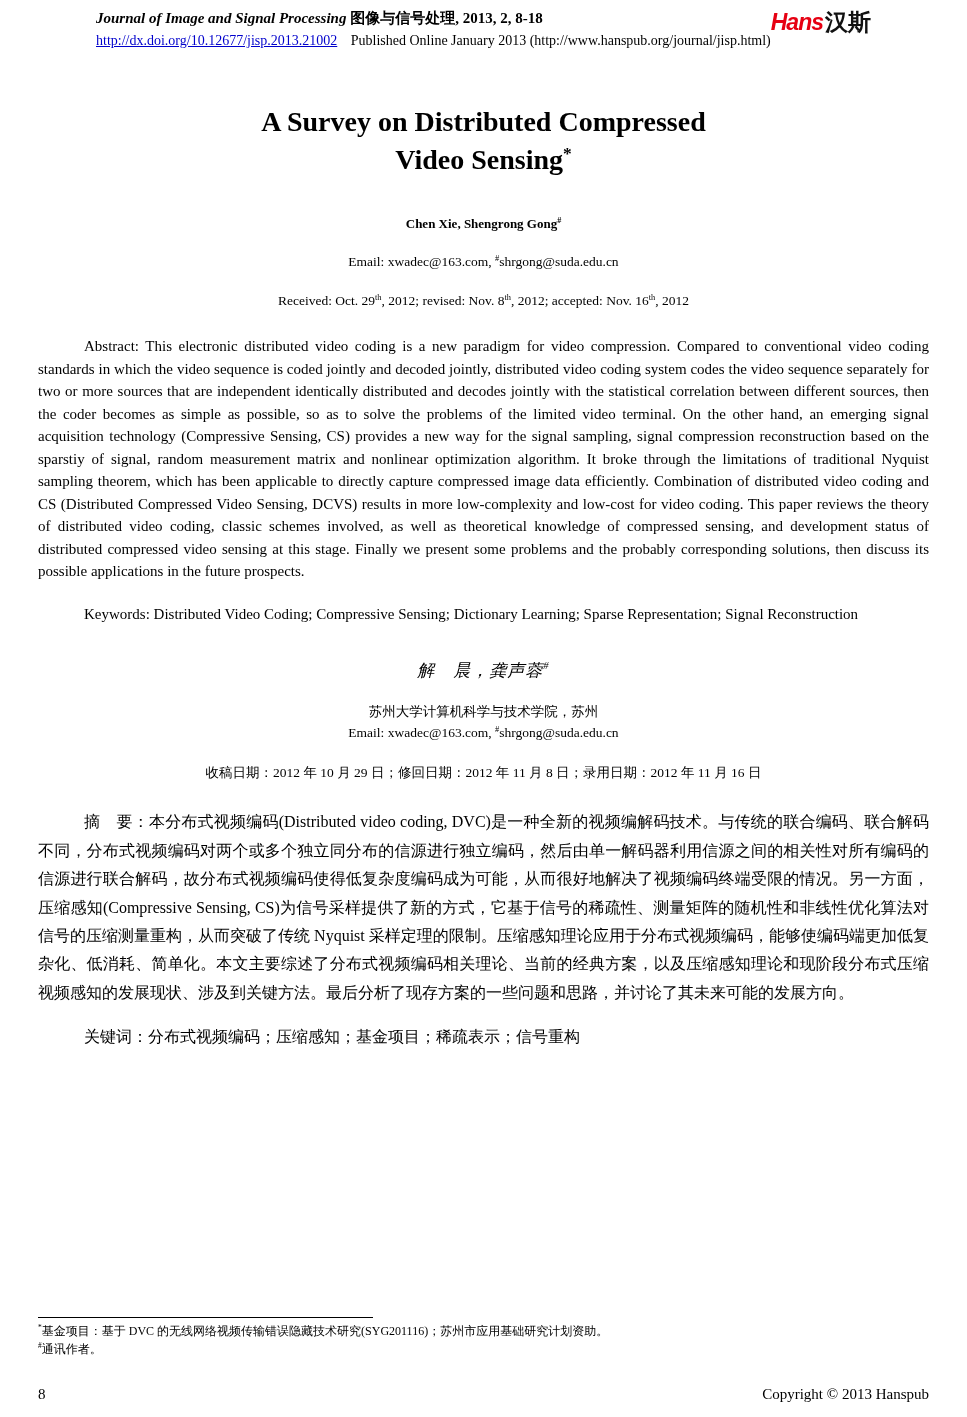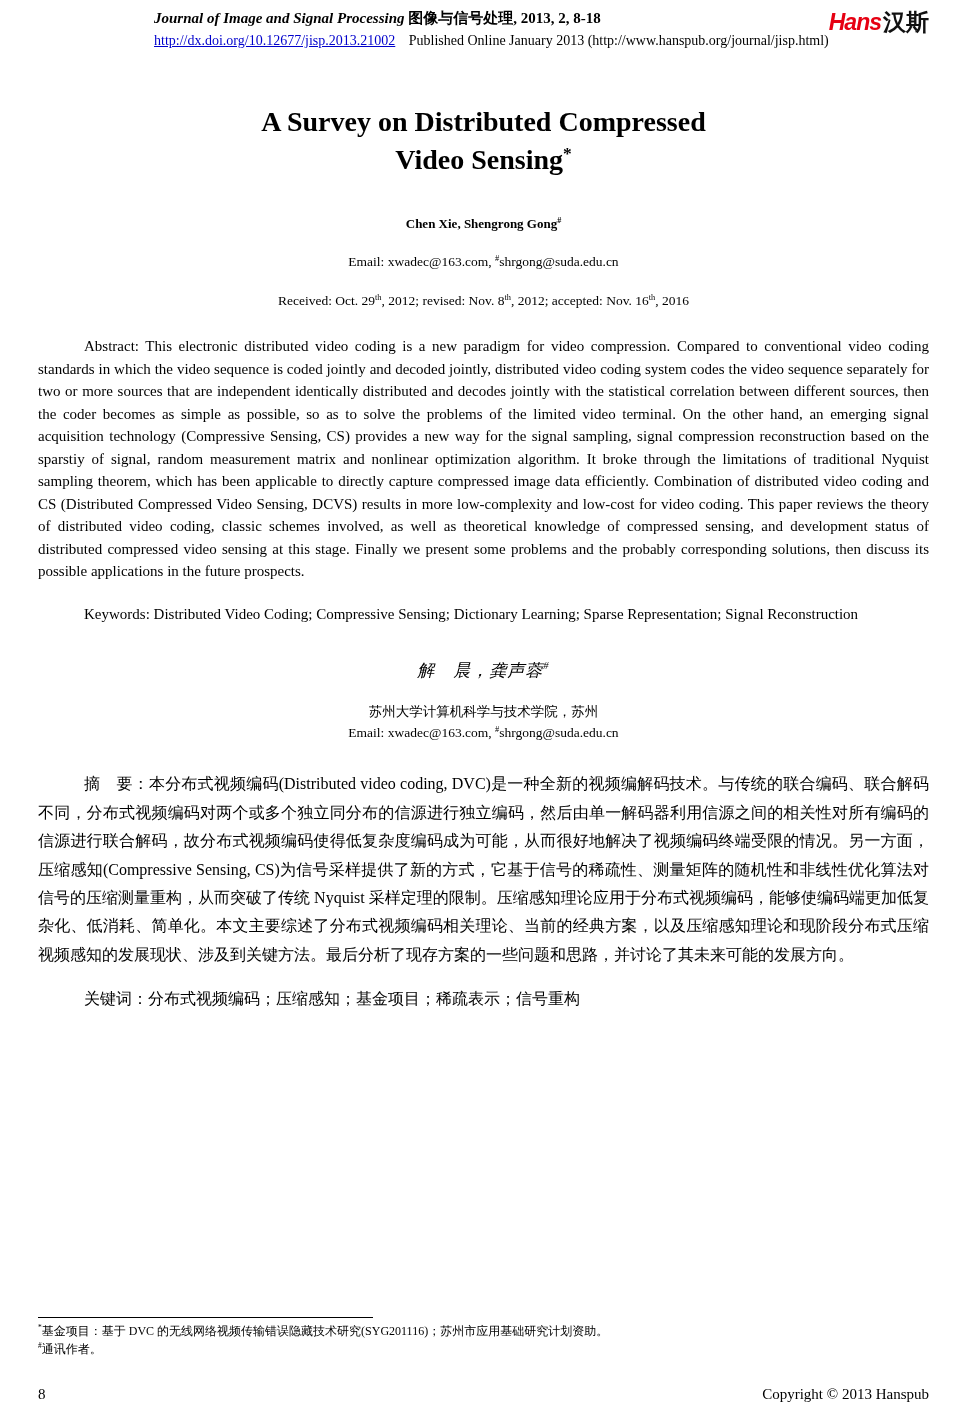--- a/index.html
+++ b/index.html
@@ -7,21 +7,21 @@
     position:relative;
     width:967px;height:1417px;
     box-sizing:border-box;
     padding:8px 38px 0 38px;
     background:#fff;
     color:#000;
     font-family:"Liberation Serif", serif;
     overflow:hidden;
   }
   
-  .header{display:flex;justify-content:flex-end;align-items:flex-start;}
+  .header{display:flex;justify-content:center;align-items:flex-start;}
   .journal-line{font-size:15px;line-height:1.45;}
   .jt-en{font-weight:bold;font-style:italic;}
   .jt-zh{font-weight:bold;}
   .doi-line{font-size:14px;line-height:1.5;}
   .doi-link{color:#0000cc;text-decoration:underline;cursor:pointer;}
   .pub-note{color:#000;margin-left:10px;}
   .logo{font-family:"Liberation Sans", sans-serif;font-size:23px;line-height:1.1;white-space:nowrap;margin-top:2px;}
   .logo-latin{color:#e60012;font-weight:bold;font-style:italic;letter-spacing:-1px;}
   .logo-cjk{color:#111;font-weight:bold;margin-left:2px;}
   
@@ -82,21 +82,21 @@
     <span>Chen Xie, Shengrong Gong</span><sup class="sup">#</sup>
   </div>
 
   <div class="affiliation">
     <div>
       <span>Email: xwadec@163.com, </span><sup class="sup">#</sup><span>shrgong@suda.edu.cn</span>
     </div>
   </div>
 
   <div class="received">
-    <span>Received: Oct. 29</span><sup class="sup">th</sup><span>, 2012; revised: Nov. 8</span><sup class="sup">th</sup><span>, 2012; accepted: Nov. 16</span><sup class="sup">th</sup><span>, 2016</span>
+    <span>Received: Oct. 29</span><sup class="sup">th</sup><span>, 2012; revised: Nov. 8</span><sup class="sup">th</sup><span>, 2012; accepted: Nov. 16</span><sup class="sup">th</sup><span>, 2012</span>
   </div>
 
   <p class="abstract">
     <span class="label-b">Abstract:</span>
     <span>This electronic distributed video coding is a new paradigm for video compression. Compared to conventional video coding standards in which the video sequence is coded jointly and decoded jointly, distributed video coding system codes the video sequence separately for two or more sources that are independent identically distributed and decodes jointly with the statistical correlation between different sources, then the coder becomes as simple as possible, so as to solve the problems of the limited video terminal. On the other hand, an emerging signal acquisition technology (Compressive Sensing, CS) provides a new way for the signal sampling, signal compression reconstruction based on the sparstiy of signal, random measurement matrix and nonlinear optimization algorithm. It broke through the limitations of traditional Nyquist sampling theorem, which has been applicable to directly capture compressed image data efficiently. Combination of distributed video coding and CS (Distributed Compressed Video Sensing, DCVS) results in more low-complexity and low-cost for video coding. This paper reviews the theory of distributed video coding, classic schemes involved, as well as theoretical knowledge of compressed sensing, and development status of distributed compressed video sensing at this stage. Finally we present some problems and the probably corresponding solutions, then discuss its possible applications in the future prospects.</span>
   </p>
 
   <p class="keywords">
     <span class="label-b">Keywords:</span>
     <span>Distributed Video Coding; Compressive Sensing; Dictionary Learning; Sparse Representation; Signal Reconstruction</span>
@@ -107,20 +107,21 @@
     <span>解　晨，龚声蓉</span><sup class="sup">#</sup>
   </div>
 
   <div class="affiliation zh-affiliation">
     <div>苏州大学计算机科学与技术学院，苏州</div>
     <div>
       <span>Email: xwadec@163.com, </span><sup class="sup">#</sup><span>shrgong@suda.edu.cn</span>
     </div>
   </div>
 
+  <div class="zh-dates">收稿日期：2012 年 10 月 29 日；修回日期：2012 年 11 月 8 日；录用日期：2012 年 11 月 16 日</div>
 
   <p class="zh-abstract">
     <span class="label-b">摘　要：</span><span>本分布式视频编码(Distributed video coding, DVC)是一种全新的视频编解码技术。与传统的联合编码、联合解码不同，分布式视频编码对两个或多个独立同分布的信源进行独立编码，然后由单一解码器利用信源之间的相关性对所有编码的信源进行联合解码，故分布式视频编码使得低复杂度编码成为可能，从而很好地解决了视频编码终端受限的情况。另一方面，压缩感知(Compressive Sensing, CS)为信号采样提供了新的方式，它基于信号的稀疏性、测量矩阵的随机性和非线性优化算法对信号的压缩测量重构，从而突破了传统 Nyquist 采样定理的限制。压缩感知理论应用于分布式视频编码，能够使编码端更加低复杂化、低消耗、简单化。本文主要综述了分布式视频编码相关理论、当前的经典方案，以及压缩感知理论和现阶段分布式压缩视频感知的发展现状、涉及到关键方法。最后分析了现存方案的一些问题和思路，并讨论了其未来可能的发展方向。</span>
   </p>
 
   <p class="zh-keywords">
     <span class="label-b">关键词：</span><span>分布式视频编码；压缩感知；基金项目；稀疏表示；信号重构</span>
   </p>
 
   <div class="footnotes">

